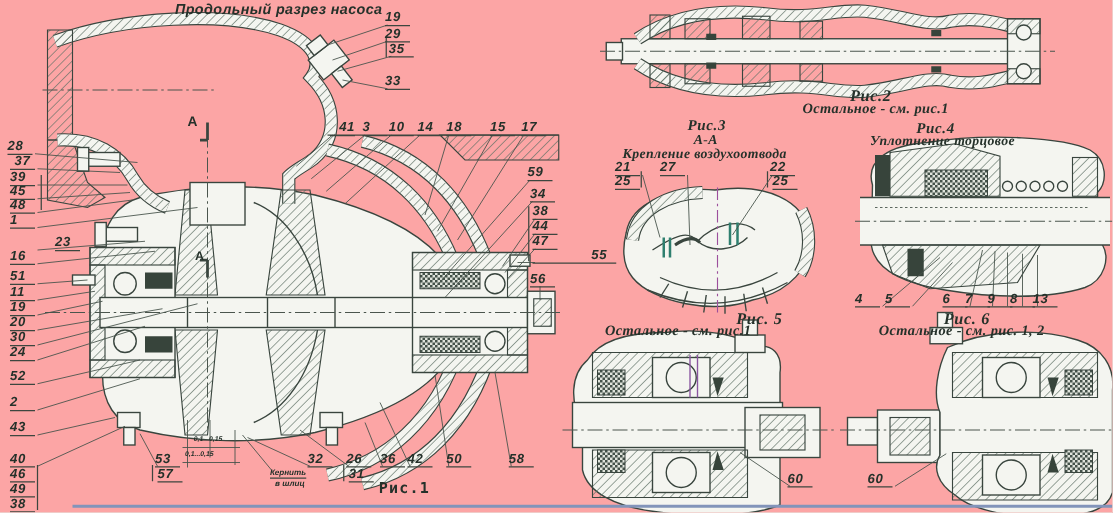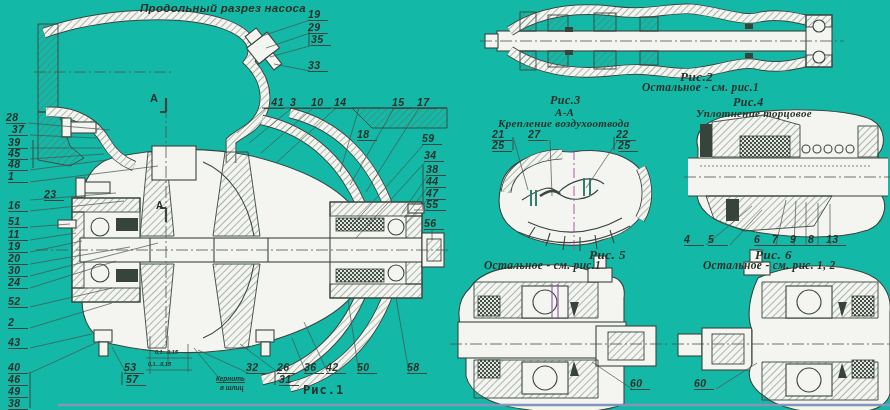--- a/index.html
+++ b/index.html
@@ -1,16 +1,16 @@
 <!DOCTYPE html>
 <html><head>
 <meta charset="utf-8">
 <style>
   html,body{margin:0;padding:0;background:#e8e9e4;}
-  #sheet{position:relative;width:890px;height:410px;background:#14b8a6;overflow:hidden;
+  #sheet{position:relative;width:890px;height:410px;background:#fca5a5;overflow:hidden;
          font-family:"Liberation Sans",sans-serif;color:#25312a;}
   #draw{position:absolute;left:0;top:0;}
   
   .ln{fill:none;stroke:#39453e;stroke-width:1.1;}
   .lnt{fill:none;stroke:#46524a;stroke-width:0.7;}
   .cl{fill:none;stroke:#4a554d;stroke-width:0.8;stroke-dasharray:12 3 2 3;}
   .bgfill{fill:#f4f5f0;stroke:#39453e;stroke-width:1.1;}
   .hfill{fill:url(#h1);stroke:#39453e;stroke-width:0.9;}
   .dark{fill:#37443b;stroke:none;}
   .bD{fill:none;stroke:#39453e;stroke-width:10.6;}
@@ -365,29 +365,29 @@
   <div class="cap" style="left:755px;top:247px;">Рис. 6</div>
   <div class="note" style="left:703px;top:259px;">Остальное -  см. рис. 1, 2</div>
 <span class="callout" style="left: 308px; top: 8px;">19</span>
       <span class="callout" style="left: 308px; top: 21px;">29</span>
       <span class="callout" style="left: 311px; top: 33px;">35</span>
       <span class="callout" style="left: 308px; top: 59px;">33</span>
       <span class="callout" style="left: 264px; top: 96px; text-align: right;">41</span>
       <span class="callout" style="left: 290px; top: 96px;">3</span>
       <span class="callout" style="left: 311px; top: 96px;">10</span>
       <span class="callout" style="left: 334px; top: 96px;">14</span>
-      <span class="callout" style="left: 357px; top: 96px; margin-top: 32px;">18</span>
+      <span class="callout" style="left: 357px; top: 96px;">18</span>
       <span class="callout" style="left: 392px; top: 96px;">15</span>
       <span class="callout" style="left: 417px; top: 96px;">17</span>
       <span class="callout" style="left: 422px; top: 132px;">59</span>
       <span class="callout" style="left: 424px; top: 149px;">34</span>
       <span class="callout" style="left: 426px; top: 163px;">38</span>
       <span class="callout" style="left: 426px; top: 175px;">44</span>
       <span class="callout" style="left: 426px; top: 187px;">47</span>
-      <span class="callout" style="left: 426px; top: 198px;">55</span>
+      <span class="callout" style="left: 426px; top: 198px; padding-left: 47px;">55</span>
       <span class="callout" style="left: 424px; top: 217px;">56</span>
       <span class="callout" style="left: 6px; top: 111px;">28</span>
       <span class="callout" style="left: 8px; top: 123px; text-align: center;">37</span>
       <span class="callout" style="left: 8px; top: 136px;">39</span>
       <span class="callout" style="left: 8px; top: 147px;">45</span>
       <span class="callout" style="left: 8px; top: 158px;">48</span>
       <span class="callout" style="left: 8px; top: 170px;">1</span>
       <span class="callout" style="left: 8px; top: 188px; margin-left: 36px;">23</span>
       <span class="callout" style="left: 8px; top: 199px;">16</span>
       <span class="callout" style="left: 8px; top: 215px;">51</span>

